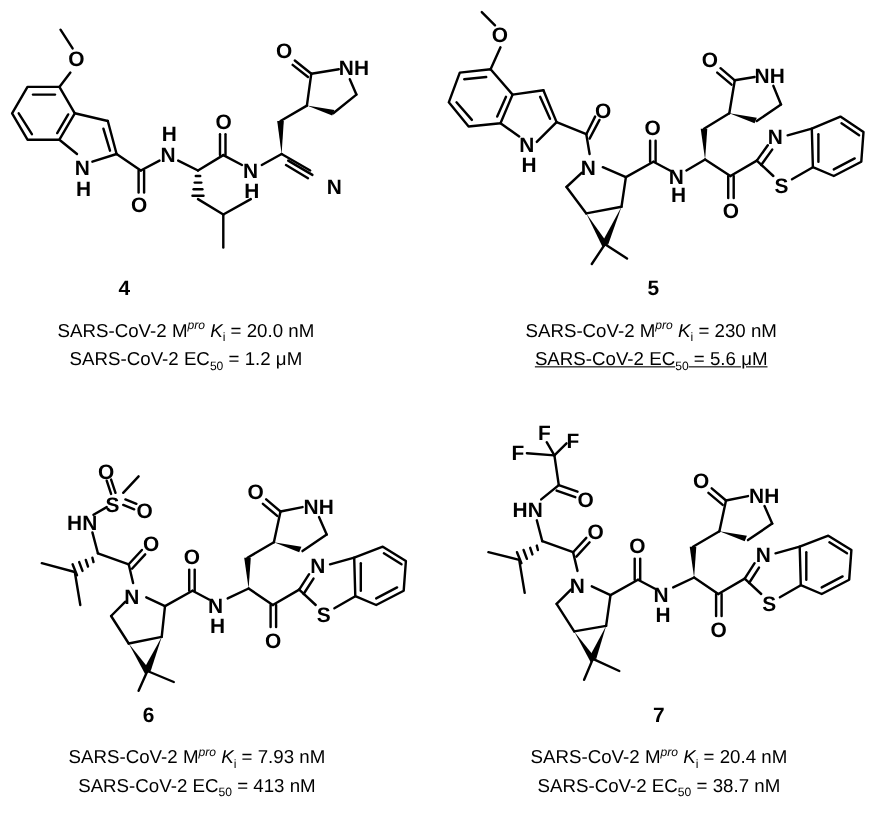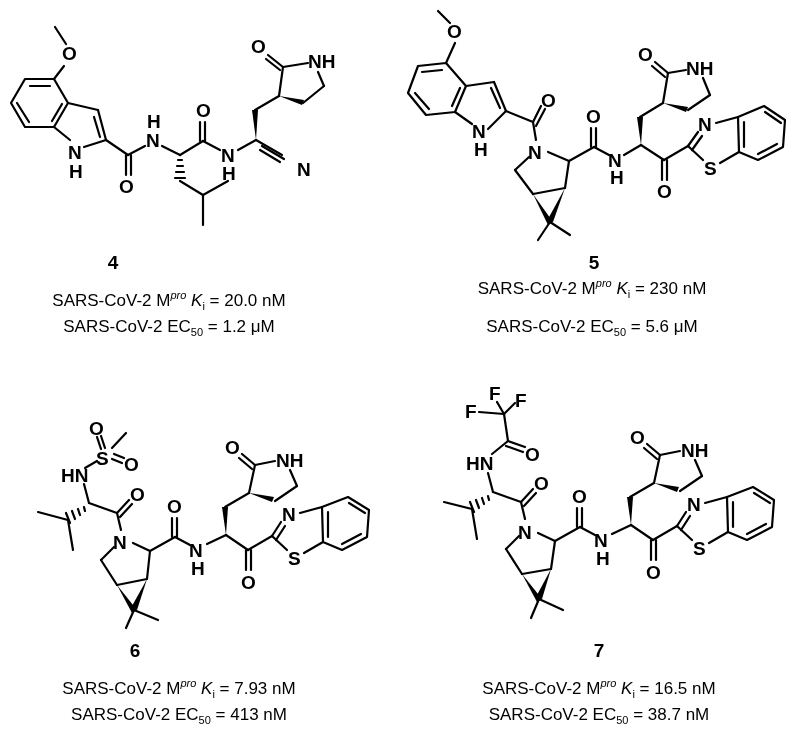--- a/index.html
+++ b/index.html
@@ -155,24 +155,24 @@
     <line x1="290" y1="146" x2="305" y2="160"></line>
     <text x="306" y="175">S</text>
     <line x1="318" y1="123" x2="340" y2="117"></line>
     <line x1="322" y1="163" x2="341" y2="152"></line>
     <polyline points="340,117 366,106 387,120 385,147 360,160 341,152 340,117"></polyline>
     <line x1="346" y1="122" x2="346" y2="147"></line>
     <line x1="367" y1="112" x2="383" y2="123"></line>
     <line x1="379" y1="144" x2="360" y2="154"></line>
   </svg>
   <div class="cid" style="top: 252px; left: 176px;">5</div>
-  <div class="act" style="width:398px;top:276px;left:-5px;text-align:center;">
+  <div class="act" style="width:398px;top:288px;left:-5px;text-align:center;">
     <span>SARS-CoV-2 M</span><sup>pro</sup>&nbsp;<i>K</i><sub>i</sub><span> = 230 nM</span>
   </div>
-  <div class="act" style="width:398px;top:314px;left:-5px;">
+  <div class="act" style="width:398px;top:314px;left:-5px;text-decoration:underline;">
     <span>SARS-CoV-2 EC</span><sub>50</sub><span> =  5.6 μM</span>
   </div>
 </div>
 
 <div class="panel" style="left:0;top:370px;width:398px;height:384px;">
   <svg class="mol" width="398" height="260" viewBox="0 0 398 260">
     <text x="89" y="65">O</text>
     <line x1="97" y1="67" x2="101" y2="79"></line>
     <line x1="101" y1="66" x2="105" y2="78"></line>
     <text x="96" y="95">S</text>
@@ -320,18 +320,18 @@
     <text x="295" y="185">S</text>
     <line x1="307" y1="133" x2="329" y2="127"></line>
     <line x1="311" y1="173" x2="330" y2="162"></line>
     <polyline points="329,127 355,117 376,130 374,157 349,170 330,162 329,127"></polyline>
     <line x1="335" y1="132" x2="335" y2="157"></line>
     <line x1="356" y1="123" x2="372" y2="133"></line>
     <line x1="368" y1="154" x2="349" y2="164"></line>
   </svg>
   <div class="cid" style="top: 270px; left: 181px;">7</div>
   <div class="act" style="width:398px;top:306px;left:2px;">
-    <span>SARS-CoV-2 M</span><sup>pro</sup>&nbsp;<i>K</i><sub>i</sub><span> = 16.5 nM</span>
+    <span>SARS-CoV-2 M</span><sup>pro</sup>&nbsp;<i>K</i><sub>i</sub><span> = 20.4 nM</span>
   </div>
   <div class="act" style="width:398px;top:332px;left:2px;">
     <span>SARS-CoV-2 EC</span><sub>50</sub><span> = 38.7 nM</span>
   </div>
 </div>
 
 </body></html>

